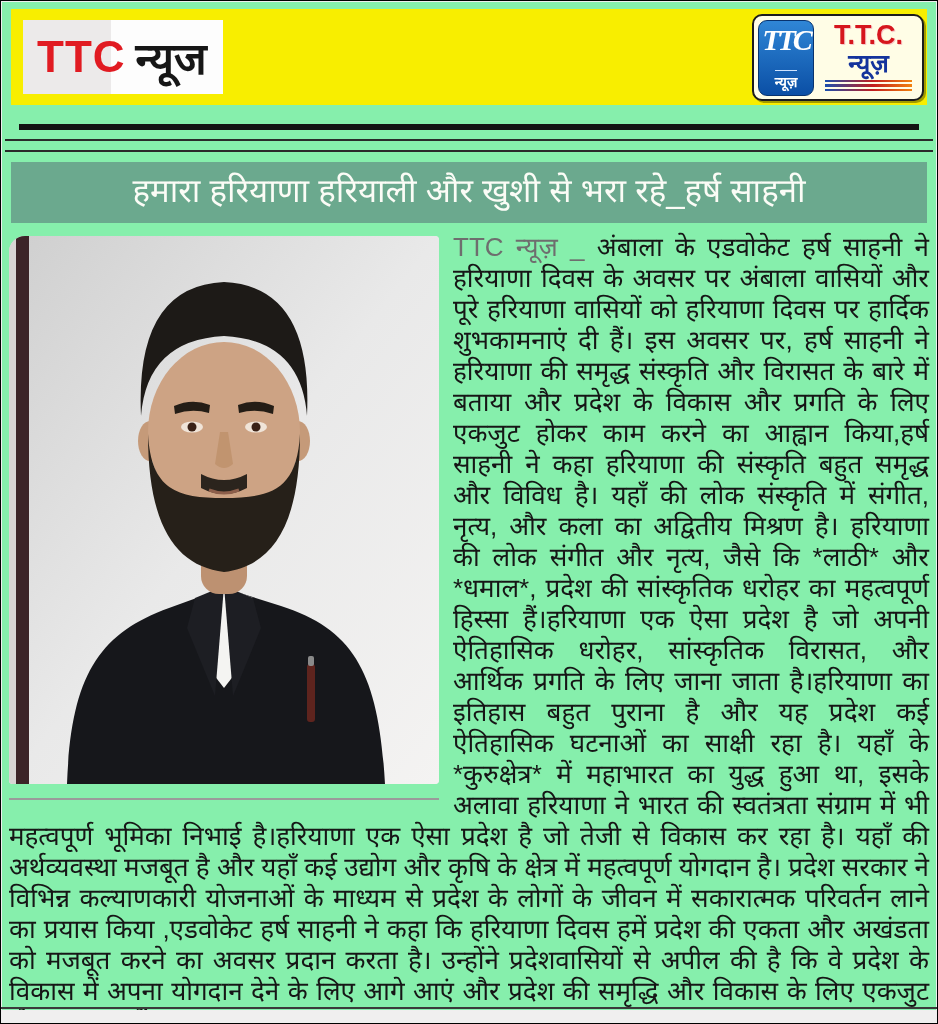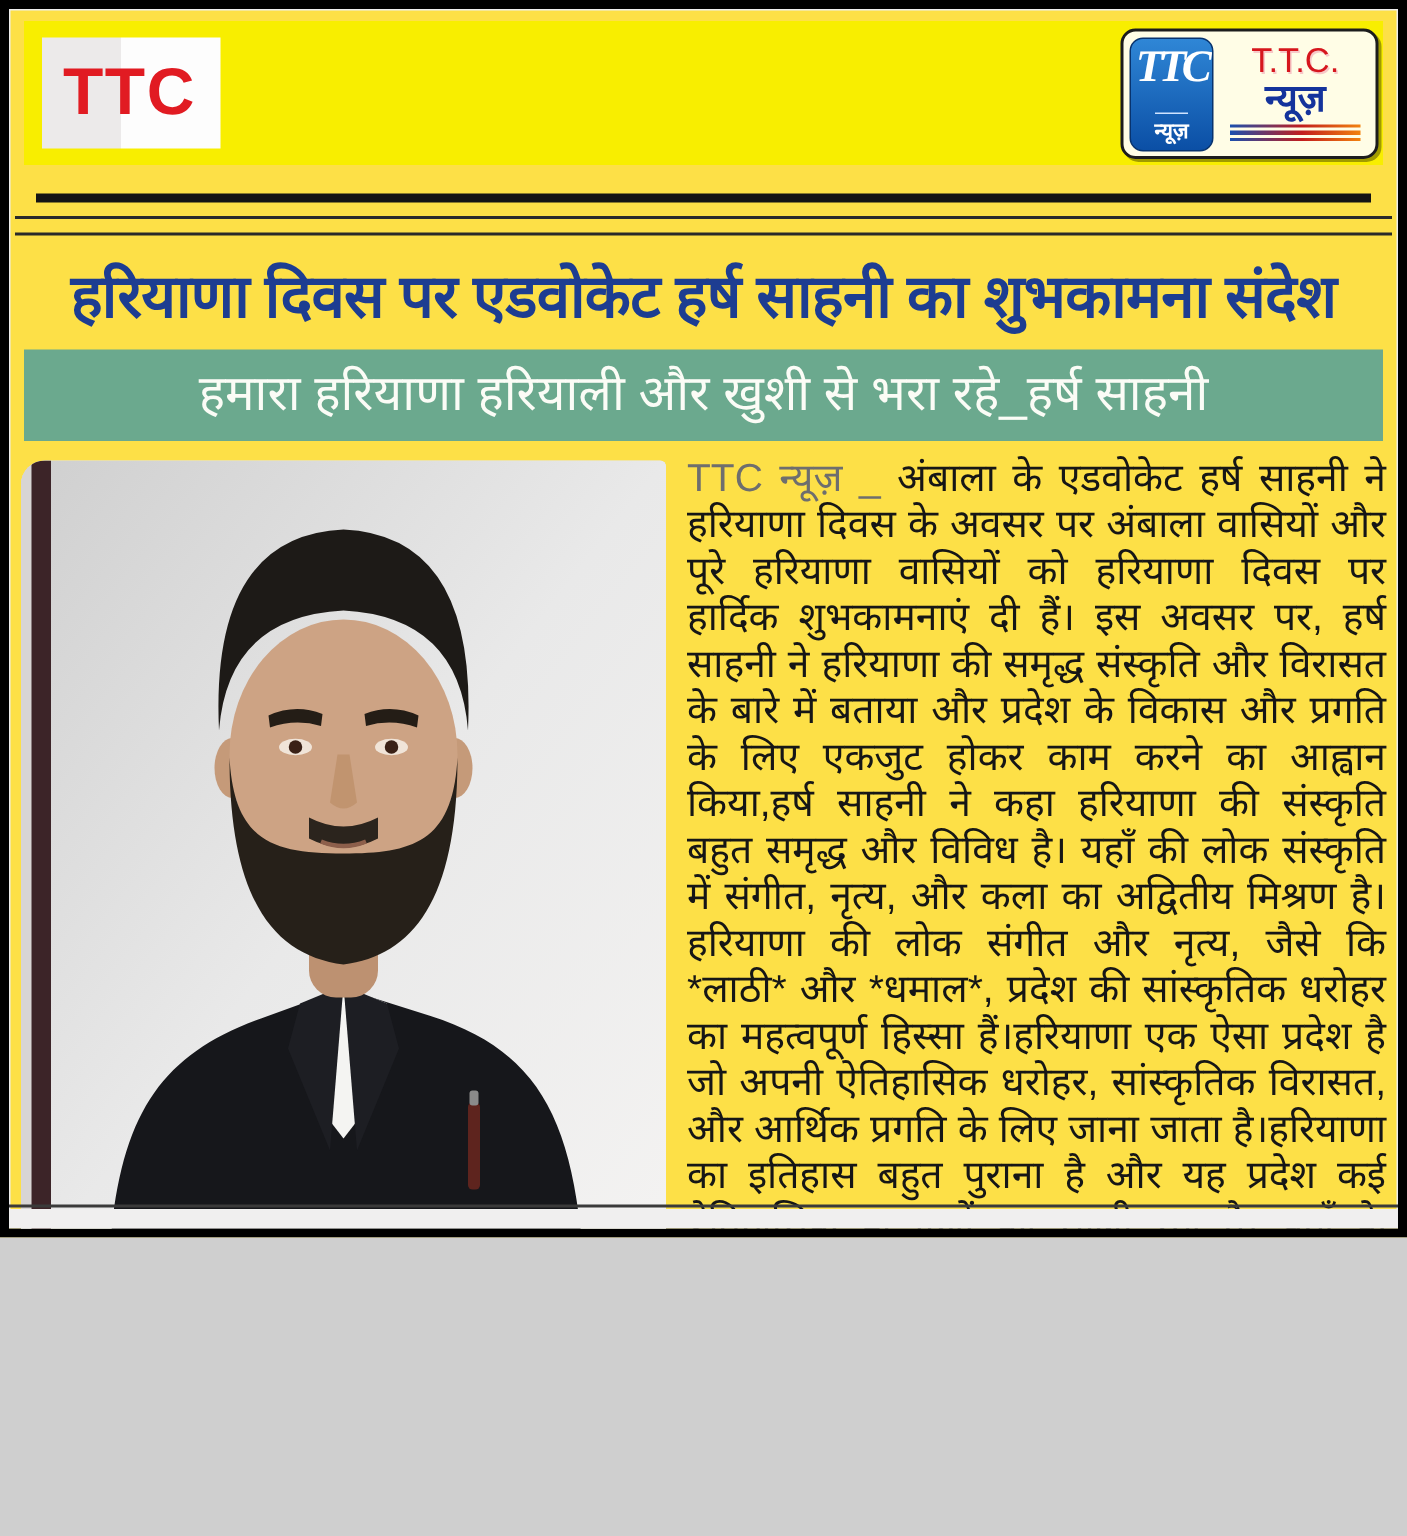--- a/index.html
+++ b/index.html
@@ -1,21 +1,21 @@
 <!DOCTYPE html>
 <html lang="hi"><head>
 <meta charset="utf-8">
 <style>
   * { margin:0; padding:0; box-sizing:border-box; }
   html,body { background:#cfcfcf; }
   body { font-family:"Liberation Sans", sans-serif; }
 
   .page {
-    width:938px; height:825px; margin:0 auto; background:#fde047;
-    border:6px solid #000000; box-shadow:0 0 0 1px #eee inset;
+    width:938px; height:1024px; margin:0 auto; background:#86efac;
+    border:1px solid #000000; box-shadow:0 0 0 1px #eee inset;
     overflow:hidden; position:relative;
   }
 
   
   .masthead {
     margin:8px 10px 0 10px; height:96px; background:#f8ee00;
     position:relative;
   }
   .logo-left {
     position:absolute; left:12px; top:11px; height:74px;
@@ -41,21 +41,21 @@
   .badge-blue .script {
     position:absolute; top:2px; left:0; right:0; text-align:center;
     color:#ffffff; font-size:30px; font-style:italic;
     font-family:"Liberation Serif", serif; font-weight:700; letter-spacing:-3px;
   }
   .badge-blue .badge-news {
     color:#ffffff; font-size:14px; font-weight:700; margin-bottom:4px;
     border-top:1px solid #cfe3ff; padding-top:1px;
   }
   .logo-right-text { flex:1; text-align:center; }
-  .logo-right-text .big { color:#d6161d; font-size:23px; font-weight:400; letter-spacing:0px; line-height:1; text-shadow:1px 1px 0 #f7c8c8; }
+  .logo-right-text .big { color:#d6161d; font-size:27px; font-weight:700; letter-spacing:0px; line-height:1; text-shadow:1px 1px 0 #f7c8c8; }
   .logo-right-text .hindi { color:#14339c; font-size:25px; font-weight:800; line-height:1.15; }
   .stripes { height:13px; margin:2px 6px 0 6px; display:flex; flex-direction:column; gap:2px; }
   .stripes i { display:block; height:2.5px; background:linear-gradient(90deg,#1a4fae,#c21d1d 55%,#f2820e); }
 
   
   .rule-thick { height:6px; background:#141414; margin:19px 18px 0 18px; }
   .rule-thin  { height:2px; background:#2a2a2a; margin:9px 4px 0 4px; }
 
   
   .headline {
@@ -89,20 +89,21 @@
   .footer-strip { position:absolute; left:0; right:0; bottom:0; height:13px; background:#f0efef; }
 </style>
 </head>
 <body>
 
 <div class="page">
 
   <div class="masthead">
     <div class="logo-left">
       <span class="ttc">TTC</span>
+      <span class="news">न्यूज</span>
     </div>
     <div class="logo-right">
       <div class="badge-blue">
         <span class="script">TTC</span>
         <span class="badge-news">न्यूज़</span>
       </div>
       <div class="logo-right-text">
         <div class="big">T.T.C.</div>
         <div class="hindi">न्यूज़</div>
         <div class="stripes">
@@ -111,21 +112,20 @@
             <i></i>
           </div>
       </div>
     </div>
   </div>
 
   <div class="rule-thick"></div>
   <div class="rule-thin"></div>
   <div class="rule-thin"></div>
 
-  <div class="headline">हरियाणा दिवस पर एडवोकेट हर्ष साहनी का शुभकामना संदेश</div>
   <div class="subheadline">हमारा हरियाणा हरियाली और खुशी से भरा रहे_हर्ष साहनी</div>
 
   <div class="article">
     <div class="photo-wrap">
       <svg class="photo" viewBox="0 0 430 548" xmlns="http://www.w3.org/2000/svg" aria-hidden="true">
         <defs>
           <linearGradient id="bg" x1="0" y1="0" x2="1" y2="1">
             <stop offset="0" stop-color="#cfcfcf"></stop>
             <stop offset="0.5" stop-color="#e9e9e9"></stop>
             <stop offset="1" stop-color="#f4f3f2"></stop>

